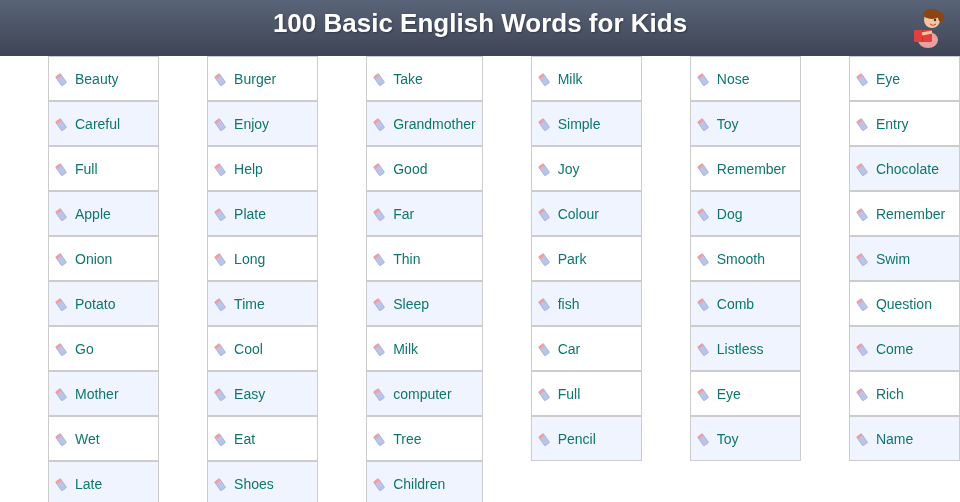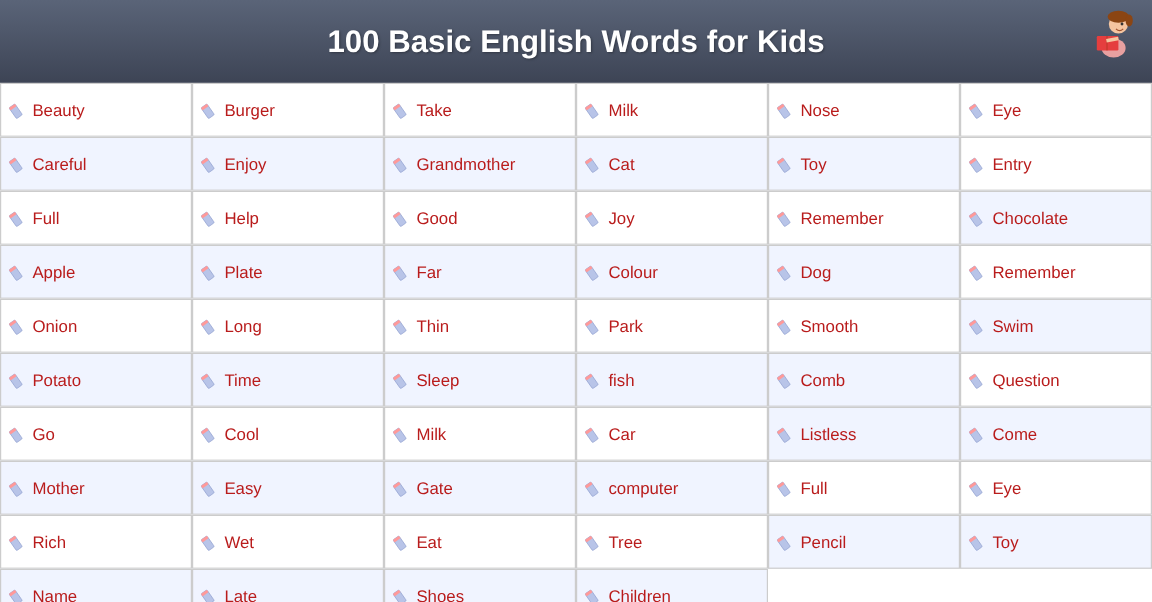--- a/index.html
+++ b/index.html
@@ -13,23 +13,23 @@
 
     .header {
       background: #4a5568;
       background: linear-gradient(to bottom, #5a6478, #3d4455);
       color: #fff;
       text-align: center;
       padding: 8px 0;
       font-size: 26px;
       font-weight: bold;
       position: relative;
-      height: 69px;
+      height: 56px;
       display: flex;
-      align-items: center;
+      align-items: flex-start;
       justify-content: center;
     }
 
     .header-title {
       font-size: 26px;
       font-weight: bold;
       color: #fff;
       text-shadow: 1px 1px 2px rgba(0,0,0,0.3);
     }
 
@@ -48,22 +48,23 @@
     }
 
     .word-cell {
       border: 1px solid #ccc;
       padding: 4px 6px;
       height: 45px;
       display: flex;
       align-items: center;
       font-size: 14px;
       font-weight: 500;
-      color: #b91c1c;
+      color: #0f766e;
       background: #fff;
+      margin-left: 48px;
     }
 
     .word-cell:nth-child(even) {
       background: #f9f9f9;
     }
 
     
     .word-cell.row-odd {
       background: #ffffff;
     }
@@ -186,21 +187,21 @@
       <rect x="3" y="2" width="6" height="2.5" rx="0.5" transform="rotate(-35 8 8)" fill="#ff9999"></rect>
     </svg></span>
       <span>Grandmother</span>
     </div>
     <div class="word-cell row-even">
       <span class="pencil-icon"><svg viewBox="0 0 16 16" xmlns="http://www.w3.org/2000/svg">
       <rect x="3" y="2" width="6" height="11" rx="1" transform="rotate(-35 8 8)" fill="#b8c4e8" stroke="#8899cc" stroke-width="0.5"></rect>
       <polygon points="1,13 3,15 5,13" fill="#f5c842" transform="rotate(-35 8 8) translate(-3,2)"></polygon>
       <rect x="3" y="2" width="6" height="2.5" rx="0.5" transform="rotate(-35 8 8)" fill="#ff9999"></rect>
     </svg></span>
-      <span>Cat</span>
+      <span>Simple</span>
     </div>
     <div class="word-cell row-even">
       <span class="pencil-icon"><svg viewBox="0 0 16 16" xmlns="http://www.w3.org/2000/svg">
       <rect x="3" y="2" width="6" height="11" rx="1" transform="rotate(-35 8 8)" fill="#b8c4e8" stroke="#8899cc" stroke-width="0.5"></rect>
       <polygon points="1,13 3,15 5,13" fill="#f5c842" transform="rotate(-35 8 8) translate(-3,2)"></polygon>
       <rect x="3" y="2" width="6" height="2.5" rx="0.5" transform="rotate(-35 8 8)" fill="#ff9999"></rect>
     </svg></span>
       <span>Toy</span>
     </div>
     <div class="word-cell row-odd">
@@ -466,28 +467,20 @@
       <rect x="3" y="2" width="6" height="2.5" rx="0.5" transform="rotate(-35 8 8)" fill="#ff9999"></rect>
     </svg></span>
       <span>Easy</span>
     </div>
     <div class="word-cell row-even">
       <span class="pencil-icon"><svg viewBox="0 0 16 16" xmlns="http://www.w3.org/2000/svg">
       <rect x="3" y="2" width="6" height="11" rx="1" transform="rotate(-35 8 8)" fill="#b8c4e8" stroke="#8899cc" stroke-width="0.5"></rect>
       <polygon points="1,13 3,15 5,13" fill="#f5c842" transform="rotate(-35 8 8) translate(-3,2)"></polygon>
       <rect x="3" y="2" width="6" height="2.5" rx="0.5" transform="rotate(-35 8 8)" fill="#ff9999"></rect>
     </svg></span>
-      <span>Gate</span>
-    </div>
-    <div class="word-cell row-even">
-      <span class="pencil-icon"><svg viewBox="0 0 16 16" xmlns="http://www.w3.org/2000/svg">
-      <rect x="3" y="2" width="6" height="11" rx="1" transform="rotate(-35 8 8)" fill="#b8c4e8" stroke="#8899cc" stroke-width="0.5"></rect>
-      <polygon points="1,13 3,15 5,13" fill="#f5c842" transform="rotate(-35 8 8) translate(-3,2)"></polygon>
-      <rect x="3" y="2" width="6" height="2.5" rx="0.5" transform="rotate(-35 8 8)" fill="#ff9999"></rect>
-    </svg></span>
       <span>computer</span>
     </div>
     <div class="word-cell row-odd">
       <span class="pencil-icon"><svg viewBox="0 0 16 16" xmlns="http://www.w3.org/2000/svg">
       <rect x="3" y="2" width="6" height="11" rx="1" transform="rotate(-35 8 8)" fill="#b8c4e8" stroke="#8899cc" stroke-width="0.5"></rect>
       <polygon points="1,13 3,15 5,13" fill="#f5c842" transform="rotate(-35 8 8) translate(-3,2)"></polygon>
       <rect x="3" y="2" width="6" height="2.5" rx="0.5" transform="rotate(-35 8 8)" fill="#ff9999"></rect>
     </svg></span>
       <span>Full</span>
     </div>

